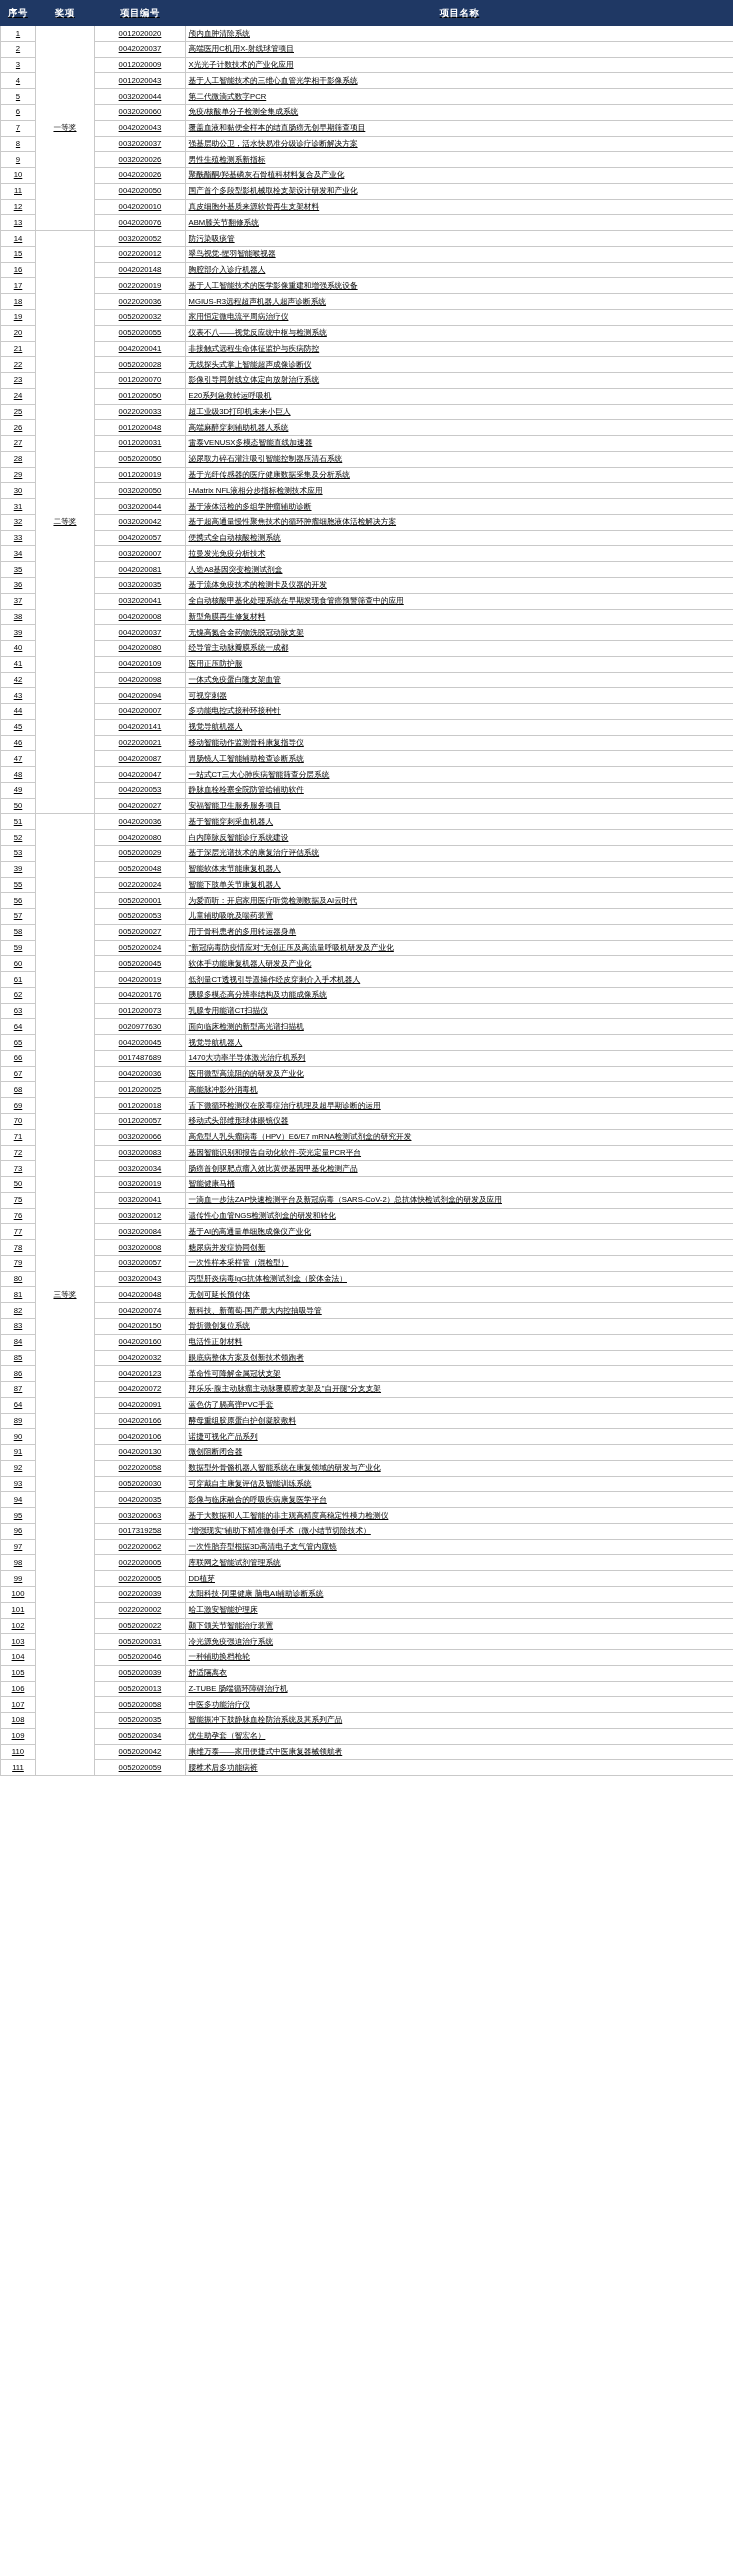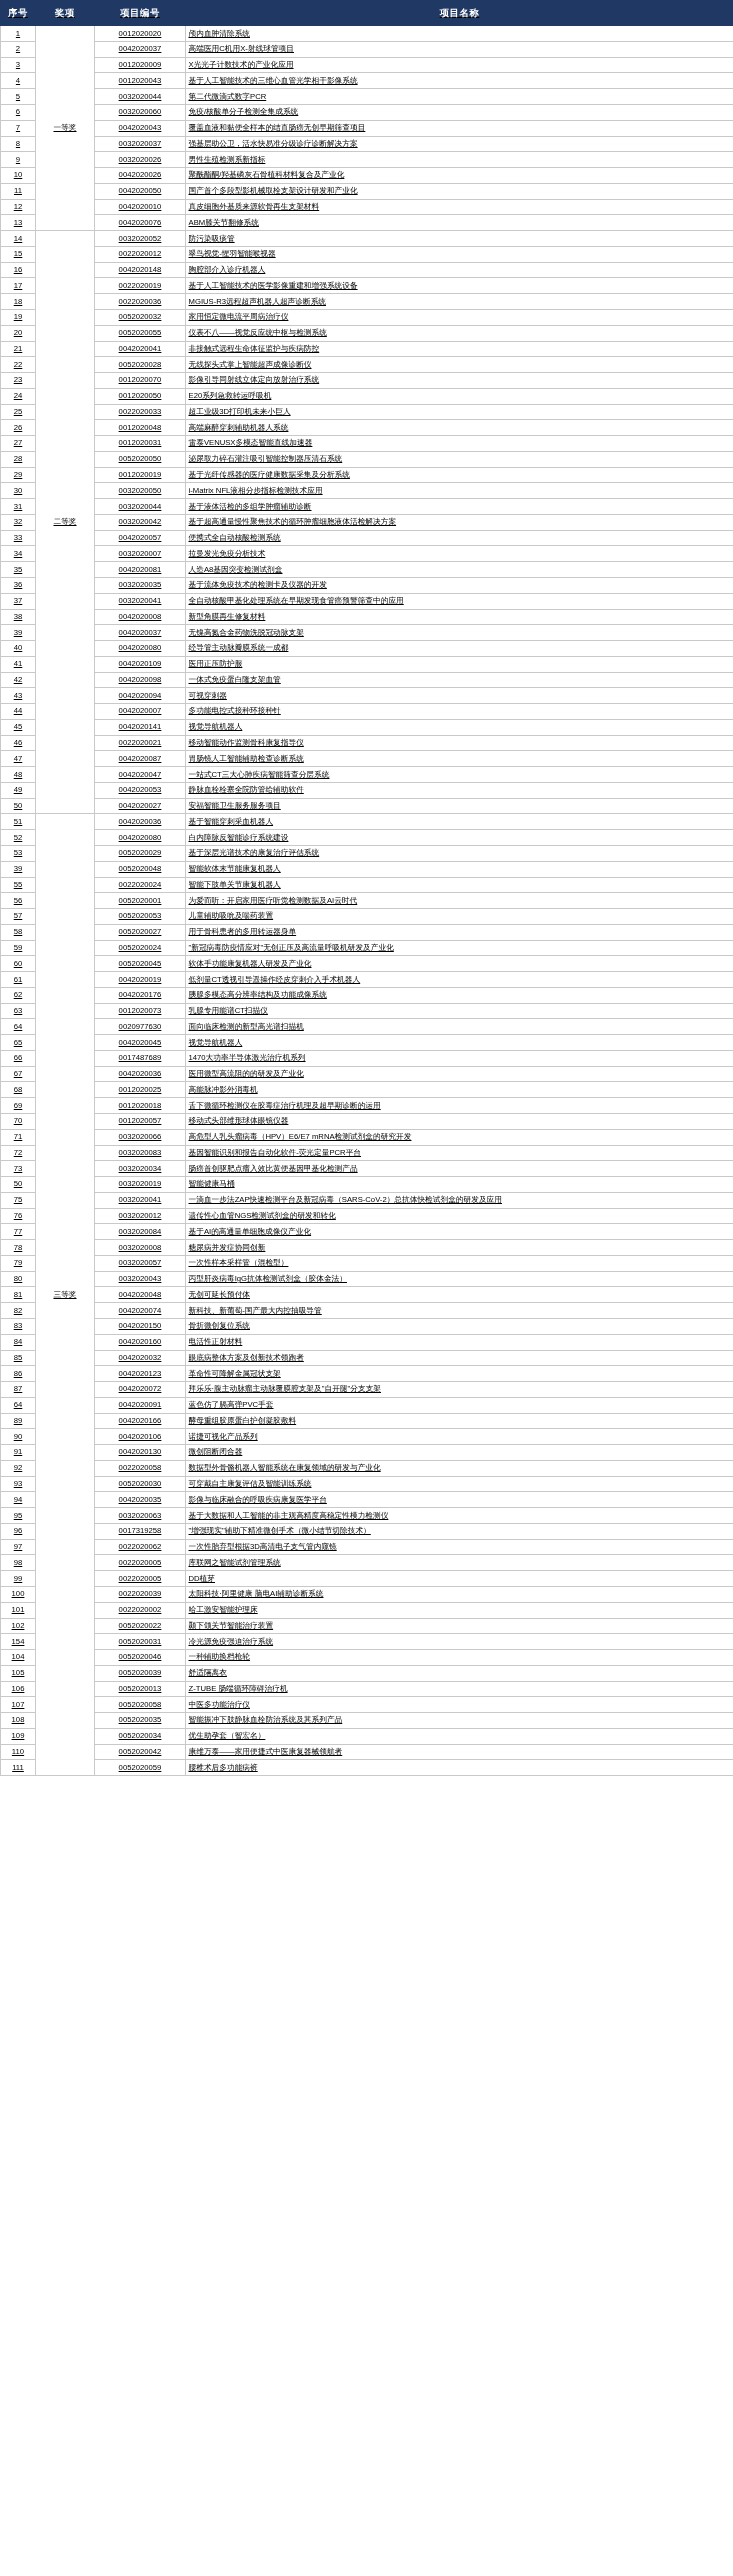--- a/index.html
+++ b/index.html
@@ -593,21 +593,21 @@
           <td class="seq">101</td>
           <td class="code">0022020002</td>
           <td class="name">哈工激安智能护理床</td>
         </tr>
         <tr>
           <td class="seq">102</td>
           <td class="code">0052020022</td>
           <td class="name">颞下颌关节智能治疗装置</td>
         </tr>
         <tr>
-          <td class="seq">154</td>
+          <td class="seq">103</td>
           <td class="code">0052020031</td>
           <td class="name">冷光源免疫强迫治疗系统</td>
         </tr>
         <tr>
           <td class="seq">104</td>
           <td class="code">0052020046</td>
           <td class="name">一种辅助换档枪轮</td>
         </tr>
         <tr>
           <td class="seq">105</td>

